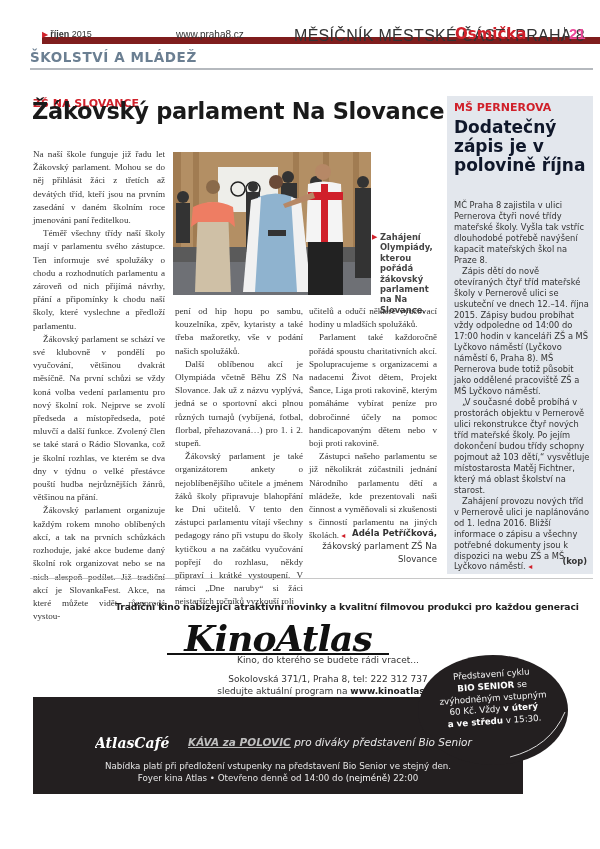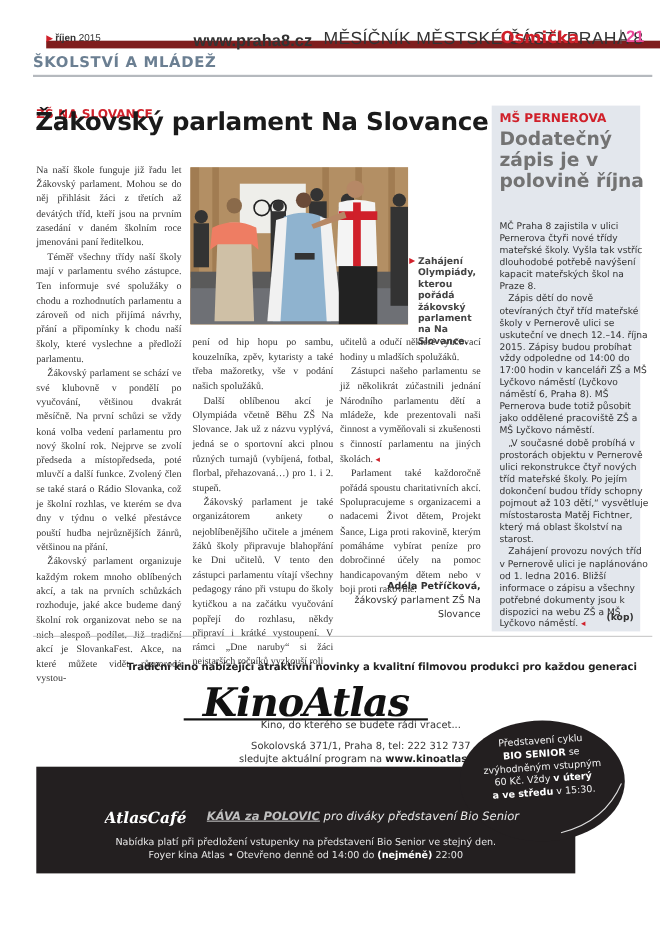--- a/index.html
+++ b/index.html
@@ -4,21 +4,21 @@
 <style>
   * { box-sizing: border-box; margin: 0; padding: 0; }
   html, body { width: 600px; height: 849px; background: #ffffff; overflow: hidden; }
   body { position: relative; font-family: "Liberation Sans", sans-serif; color: #222; }
 
   
   .topbar { position: absolute; left: 42px; top: 26px; width: 563px; height: 18px; border-bottom: 7px solid #7f1d1d; }
   .topbar .date { position: absolute; left: 0; top: 3px; font-size: 9px; color: #333; }
   .topbar .date b { font-weight: bold; }
   .topbar .date .tri { color: #d0202a; font-size: 8px; margin-right: 2px; }
-  .topbar .web { position: absolute; left: 134px; top: 3px; font-size: 15px; font-weight: bold; color: #333; text-align: right; }
+  .topbar .web { position: absolute; left: 134px; top: 3px; font-size: 10px; font-weight: normal; color: #333; text-align: right; }
   .topbar .mag { position: absolute; left: 252px; top: 1px; font-size: 16px; letter-spacing: 0.3px; color: #333; }
   .topbar .brand { position: absolute; left: 413px; top: -1px; font-size: 15px; font-weight: bold; color: #d0202a; font-family: "DejaVu Sans", sans-serif; }
   .topbar .sep { position: absolute; left: 522px; top: 1px; width: 1px; height: 13px; background: #555; }
   .topbar .pagenum { position: absolute; left: 527px; top: -1px; font-size: 15px; font-weight: bold; color: #ec4899; }
 
   .section { position: absolute; left: 30px; top: 48px; width: 563px; height: 22px; border-bottom: 2px solid #b5b9be; }
   .section span { font-size: 13.5px; font-weight: bold; color: #6b7f92; letter-spacing: 0.6px; font-family: "DejaVu Sans", sans-serif; }
 
   
   .kicker { position: absolute; left: 33px; top: 97px; font-size: 11px; font-weight: bold; color: #d0202a; font-family: "DejaVu Sans", sans-serif; }
@@ -33,23 +33,23 @@
 
   .photo { position: absolute; left: 173px; top: 152px; width: 198px; height: 143px; overflow: hidden; background: #b99b74; }
   .caption { position: absolute; left: 380px; top: 232px; width: 62px; font-size: 8.4px; line-height: 10.4px; font-weight: bold; color: #444; font-family: "DejaVu Sans", sans-serif; }
   .caption .tri { color: #d0202a; position: absolute; left: -8px; top: 0; font-size: 7px; }
 
   .end-mark { color: #d0202a; font-size: 8px; }
   .signature { position: absolute; left: 309px; top: 527px; width: 128px; text-align: right; font-size: 8.6px; line-height: 13px; color: #333; font-family: "DejaVu Sans", sans-serif; }
   .signature .name { font-weight: bold; }
 
   
-  .sidebar { position: absolute; left: 447px; top: 96px; width: 135px; height: 478px; background: #e3e7ed; }
+  .sidebar { position: absolute; left: 447px; top: 96px; width: 146px; height: 478px; background: #e3e7ed; }
   .sb-kicker { position: absolute; left: 7px; top: 5px; font-size: 11px; font-weight: bold; color: #d0202a; font-family: "DejaVu Sans", sans-serif; }
-  .sb-title { position: absolute; left: 7px; top: 22px; width: 135px; font-size: 17px; line-height: 19px; font-weight: bold; color: #737373; font-family: "DejaVu Sans", sans-serif; }
+  .sb-title { position: absolute; left: 7px; top: 22px; width: 135px; font-size: 17px; line-height: 19px; font-weight: bold; color: #0f172a; font-family: "DejaVu Sans", sans-serif; }
   .sb-body { position: absolute; left: 7px; top: 104px; width: 136px; font-size: 8.3px; line-height: 10.95px; color: #333; font-family: "DejaVu Sans", sans-serif; }
   .sb-body p { text-indent: 8px; }
   .sb-body p.first { text-indent: 0; }
   .sb-author { position: absolute; right: 6px; top: 460px; font-size: 8.3px; font-weight: bold; color: #333; font-family: "DejaVu Sans", sans-serif; }
 
   .rule-bottom { position: absolute; left: 30px; top: 578px; width: 563px; height: 1px; background: #c8c8c8; }
 
   
   .ad-tagline { position: absolute; left: 0; width: 600px; top: 601px; text-align: center; font-size: 9.2px; font-weight: bold; color: #222; font-family: "DejaVu Sans", sans-serif; letter-spacing: -0.1px; margin-left: 47px; }
   .logo { position: absolute; left: 163px; top: 617px; width: 230px; height: 42px; }
@@ -60,21 +60,21 @@
   .blackbar { position: absolute; left: 33px; top: 697px; width: 490px; height: 97px; background: #231f20; }
   .bubble { position: absolute; left: 418px; top: 655px; width: 150px; height: 110px; border-radius: 50%; background: #231f20; }
   .bubble-text { position: absolute; left: 418px; top: 669px; width: 150px; text-align: center; font-size: 8.7px; line-height: 11.8px; color: #f2f2f2; font-family: "DejaVu Sans", sans-serif; transform: rotate(-4deg); }
   .bubble-text b { font-weight: bold; color: #fff; }
   .swoosh { position: absolute; left: 470px; top: 712px; width: 100px; height: 50px; }
 
   .cafe-logo { position: absolute; left: 95px; top: 735px; width: 88px; height: 16px; }
   .cafe-line { position: absolute; left: 188px; top: 736px; font-size: 10.5px; font-style: italic; color: #e8e8e8; font-family: "DejaVu Sans", sans-serif; white-space: nowrap; }
   .cafe-line b { font-weight: bold; color: #bfbfbf; text-decoration: underline; }
   .cafe-note { position: absolute; left: 33px; width: 490px; top: 760px; text-align: center; font-size: 8.7px; line-height: 12px; color: #e6e6e6; font-family: "DejaVu Sans", sans-serif; }
-  .cafe-note b { color: #fff; font-weight: bold; margin-top: 46px; }
+  .cafe-note b { color: #fff; font-weight: normal; margin-top: 46px; }
 </style>
 </head>
 <body>
 
 <div class="topbar">
   <div class="date">
     <span class="tri">▶</span><b>říjen</b> <span>2015</span>
   </div>
   <div class="web">www.praha8.cz</div>
   <div class="mag">MĚSÍČNÍK MĚSTSKÉ ČÁSTI PRAHA 8</div>
@@ -147,22 +147,22 @@
 </div>
 
 <div class="col col2">
   <p class="first">pení od hip hopu po sambu, kouzelníka, zpěv, kytaristy a také třeba mažoretky, vše v podání našich spolužáků.</p>
   <p>Další oblíbenou akcí je Olympiáda včetně Běhu ZŠ Na Slovance. Jak už z názvu vyplývá, jedná se o sportovní akci plnou různých turnajů (vybíjená, fotbal, florbal, přehazovaná…) pro 1. i 2. stupeň.</p>
   <p>Žákovský parlament je také organizátorem ankety o nejoblíbenějšího učitele a jménem žáků školy připravuje blahopřání ke Dni učitelů. V tento den zástupci parlamentu vítají všechny pedagogy ráno při vstupu do školy kytičkou a na začátku vyučování popřejí do rozhlasu, někdy připraví i krátké vystoupení. V rámci „Dne naruby“ si žáci nejstarších ročníků vyzkouší roli</p>
 </div>
 
 <div class="col col3">
   <p class="first">učitelů a odučí některé vyučovací hodiny u mladších spolužáků.</p>
+  <p>Parlament také každoročně pořádá spoustu charitativních akcí. Spolupracujeme s organizacemi a nadacemi Život dětem, Projekt Šance, Liga proti rakovině, kterým pomáháme vybírat peníze pro dobročinné účely na pomoc handicapovaným dětem nebo v boji proti rakovině.</p>
   <p><span>Zástupci našeho parlamentu se již několikrát zúčastnili jednání Národního parlamentu dětí a mládeže, kde prezentovali naši činnost a vyměňovali si zkušenosti s činností parlamentu na jiných školách.</span> <span class="end-mark">◂</span></p>
-  <p>Parlament také každoročně pořádá spoustu charitativních akcí. Spolupracujeme s organizacemi a nadacemi Život dětem, Projekt Šance, Liga proti rakovině, kterým pomáháme vybírat peníze pro dobročinné účely na pomoc handicapovaným dětem nebo v boji proti rakovině.</p>
 </div>
 
 <div class="signature">
   <div class="name">Adéla Petříčková,</div>
   <div>žákovský parlament ZŠ Na Slovance</div>
 </div>
 
 <div class="sidebar">
   <div class="sb-kicker">MŠ PERNEROVA</div>
   <div class="sb-title">Dodatečný zápis je v polovině října</div>

